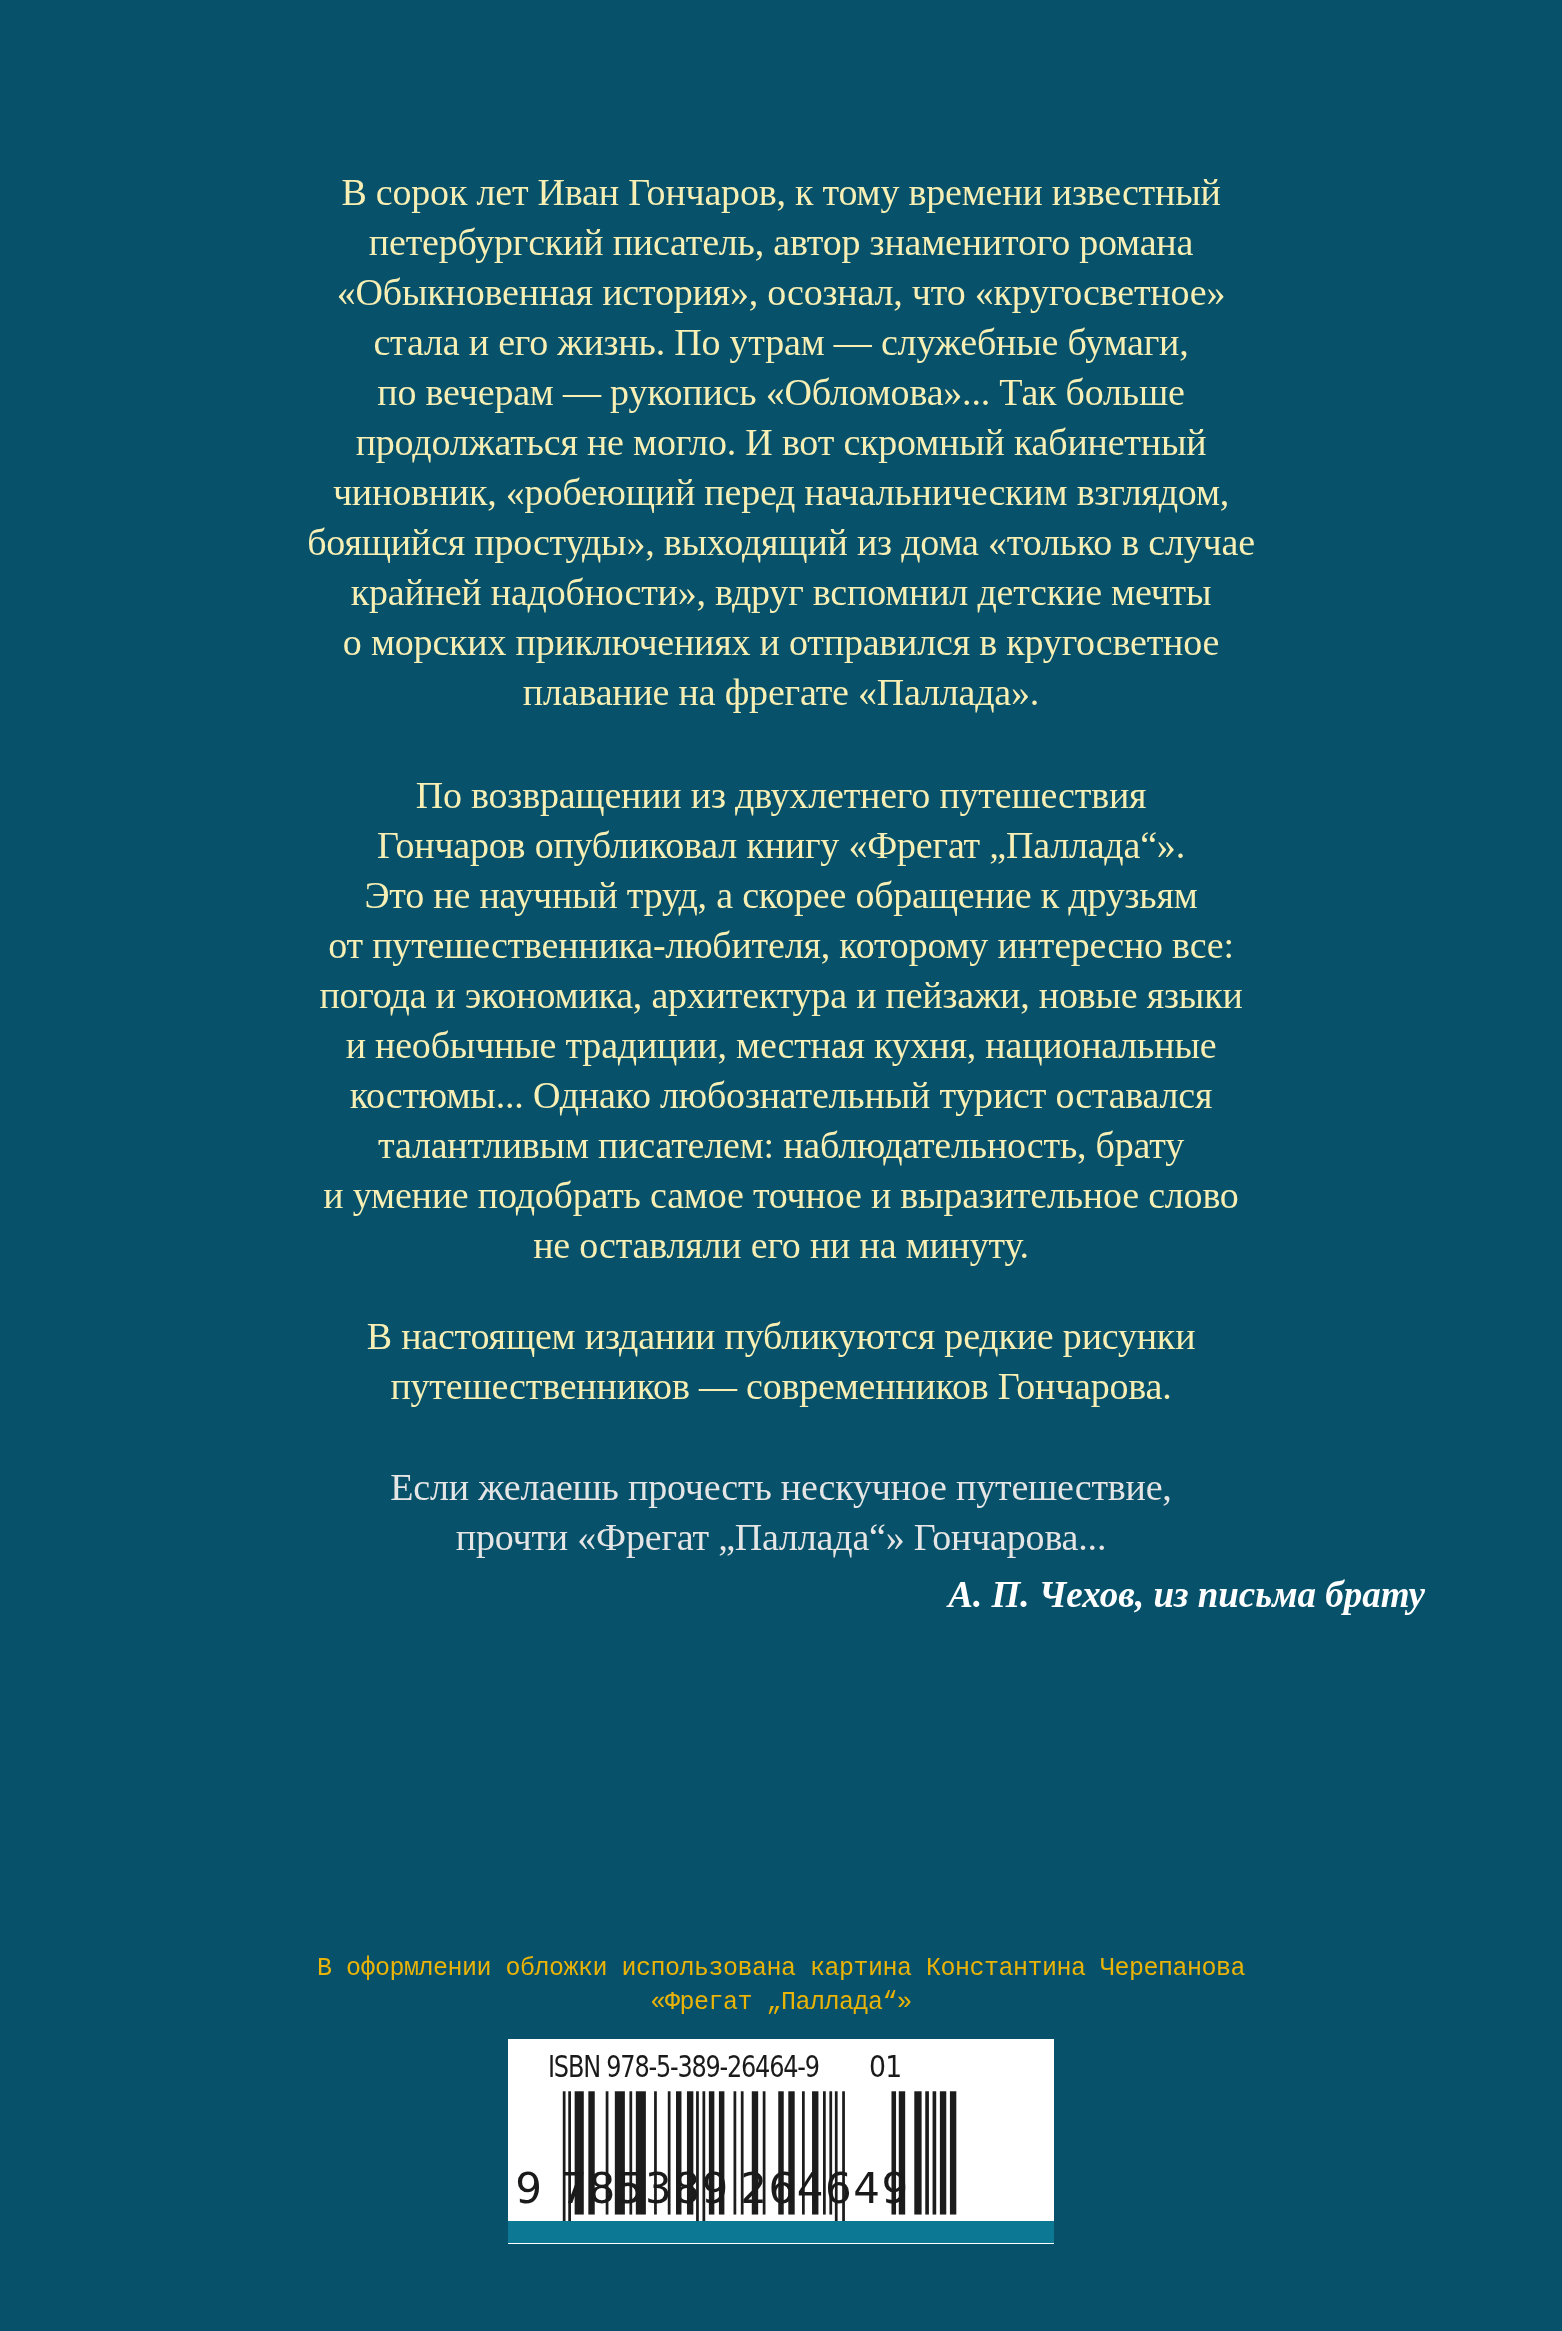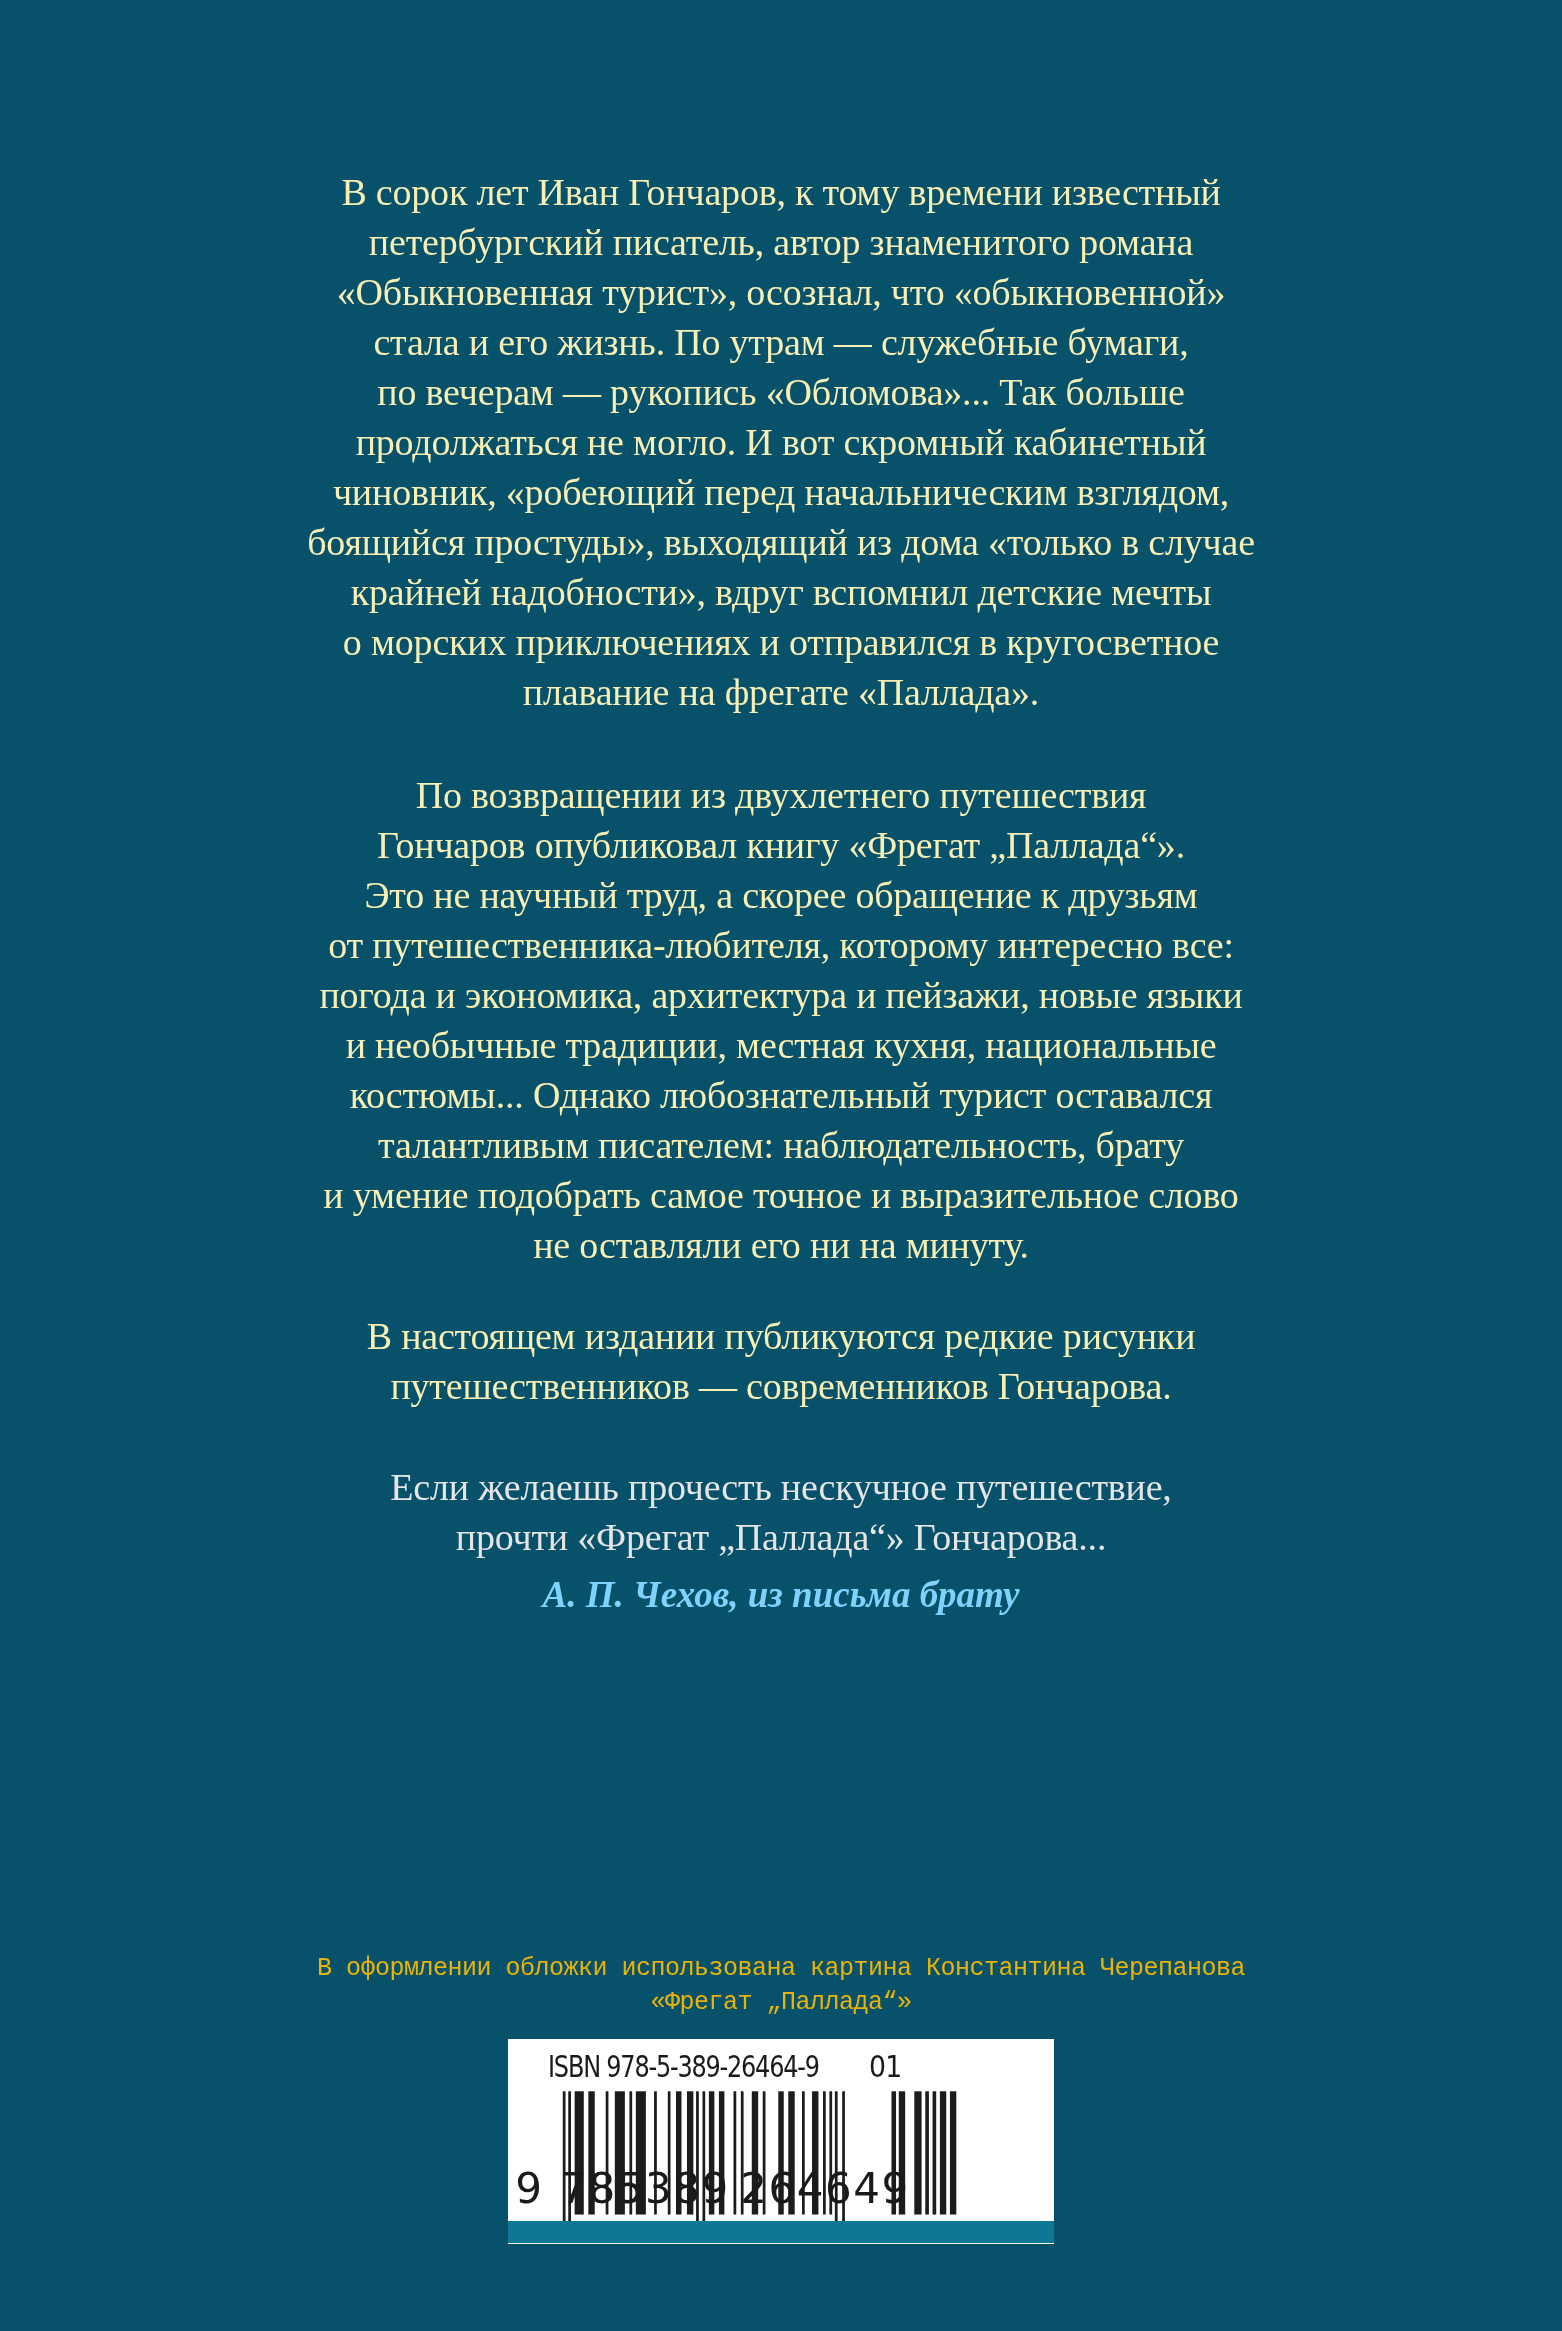--- a/index.html
+++ b/index.html
@@ -39,22 +39,22 @@
     #para3 { top: 1311px; }
     #quote {
       top: 1462px;
       color: #e5e5e5;
     }
     #quote-attrib {
       position: absolute;
       left: 137px;
       width: 1288px;
       top: 1572px;
-      text-align: center;
-      color: #7dd3fc;
+      text-align: right;
+      color: #ffffff;
       font-size: 37px;
       line-height: 46px;
       font-style: italic;
       font-weight: bold;
     }
     #credits {
       position: absolute;
       left: 137px;
       width: 1288px;
       top: 1952px;
@@ -128,21 +128,21 @@
     #ean-group2 { position: absolute; left: 189px; top: 0; letter-spacing: 1.5px; padding-left: 36px; }
   </style>
 </head>
 <body>
 
 <div class="cover">
 
   <div class="text-block" id="para1">
     <span class="line">В сорок лет Иван Гончаров, к тому времени известный</span>
     <span class="line">петербургский писатель, автор знаменитого романа</span>
-    <span class="line">«Обыкновенная турист», осознал, что  «обыкновенной»</span>
+    <span class="line">«Обыкновенная история», осознал, что  «кругосветное»</span>
     <span class="line">стала и его жизнь. По утрам — служебные бумаги,</span>
     <span class="line">по вечерам — рукопись «Обломова»... Так больше</span>
     <span class="line">продолжаться не могло. И вот скромный кабинетный</span>
     <span class="line">чиновник, «робеющий перед начальническим взглядом,</span>
     <span class="line">боящийся простуды», выходящий из дома «только в случае</span>
     <span class="line">крайней надобности», вдруг вспомнил детские мечты</span>
     <span class="line">о морских приключениях и отправился в кругосветное</span>
     <span class="line">плавание на фрегате «Паллада».</span>
   </div>
 

